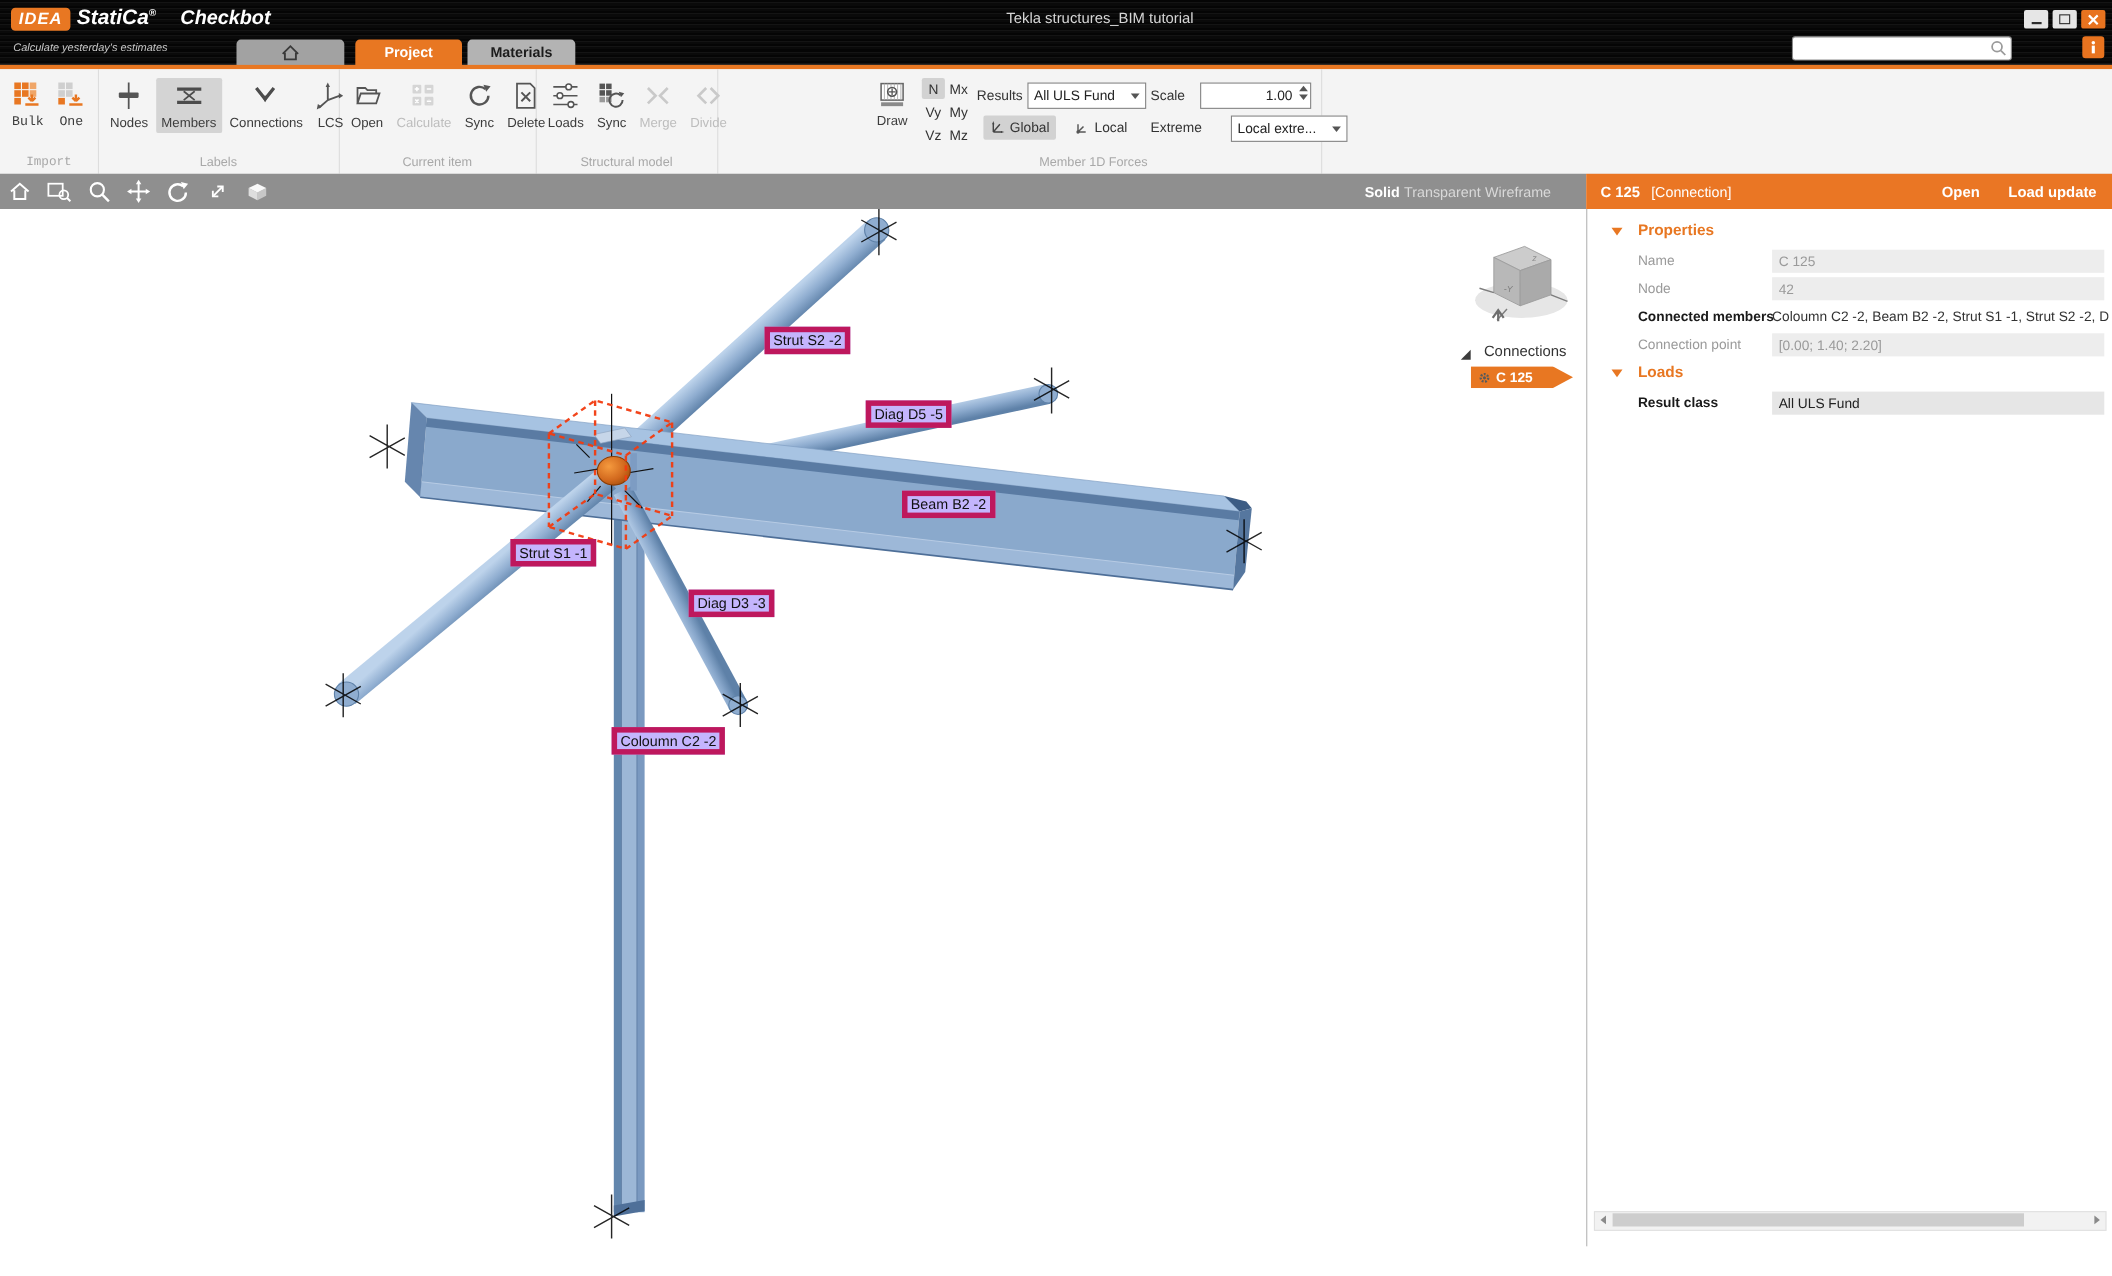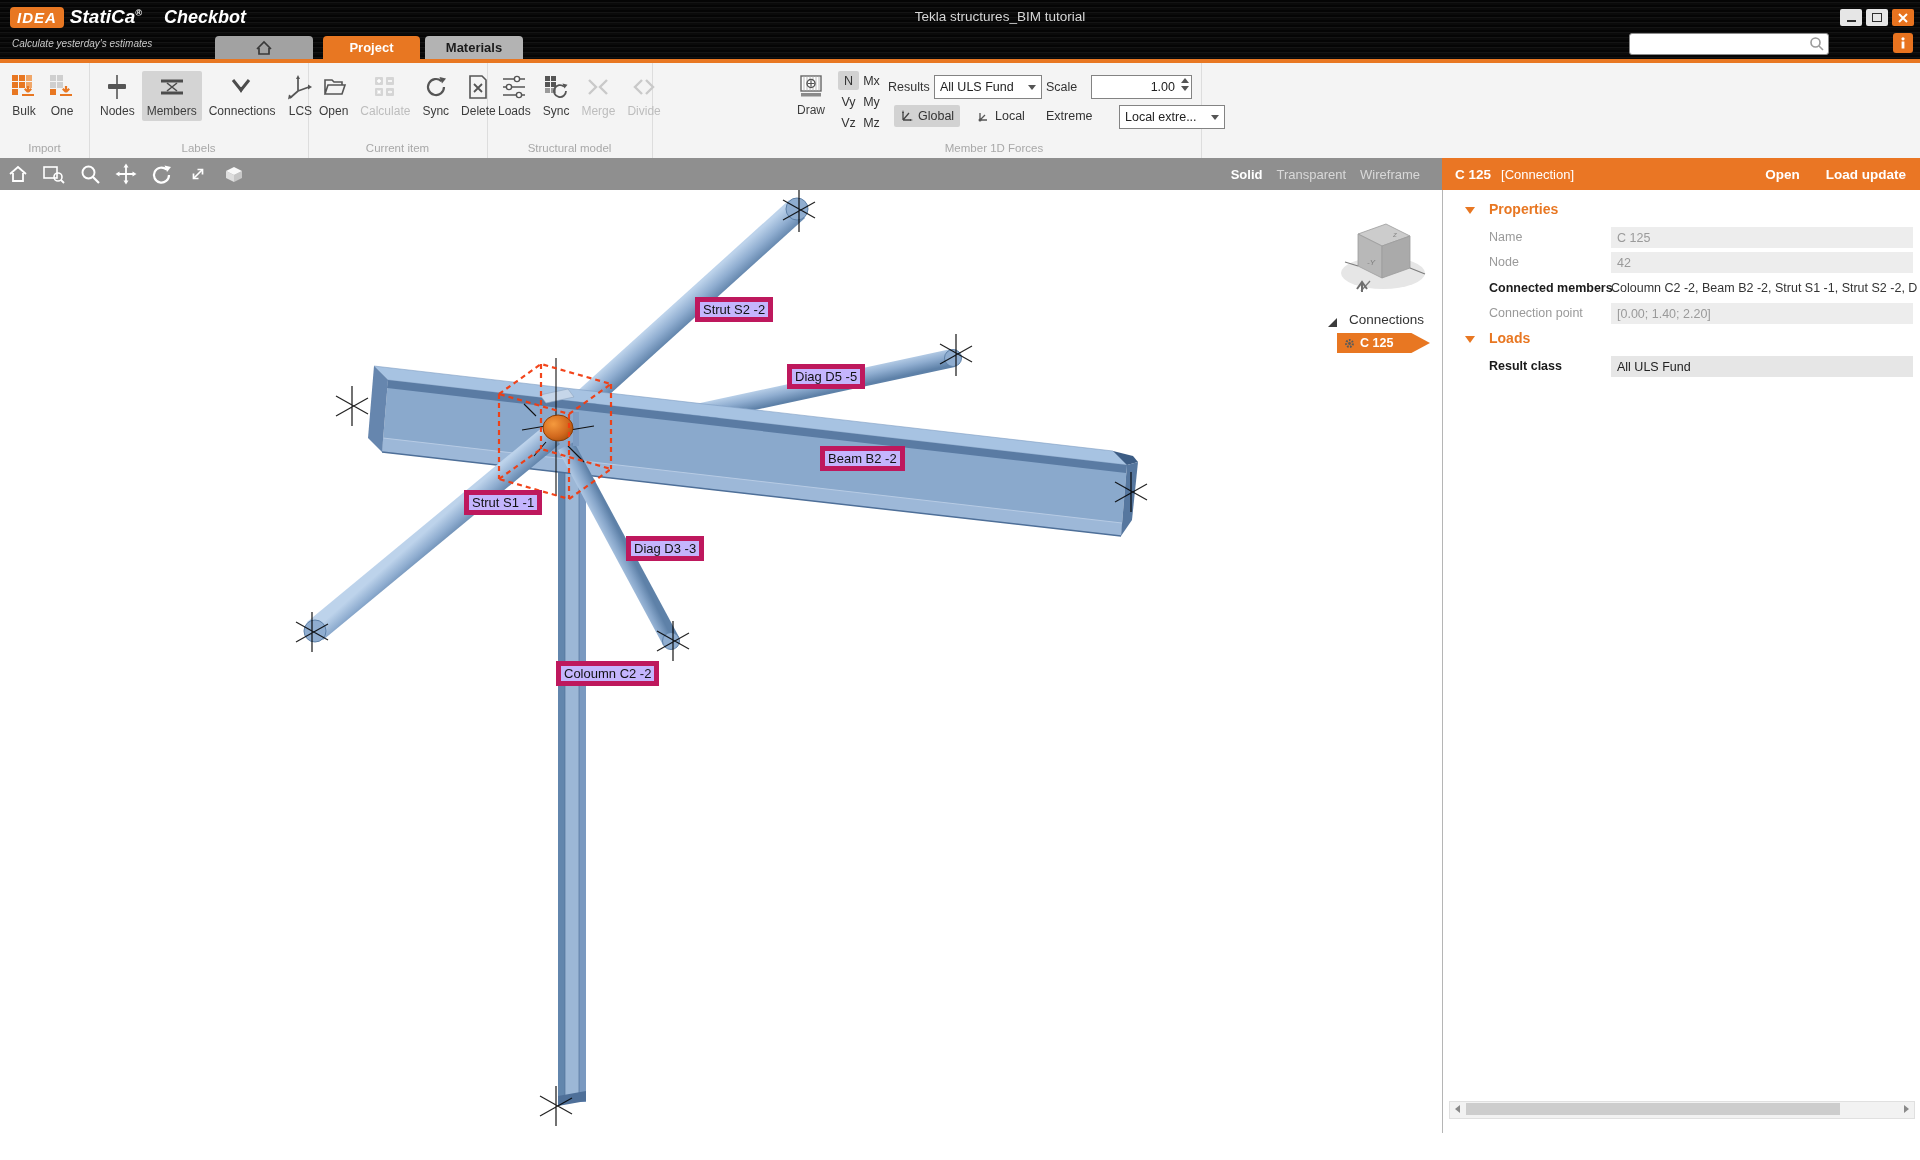--- a/index.html
+++ b/index.html
@@ -59,21 +59,21 @@
   .spin{position:absolute;right:2px;top:2px;display:flex;flex-direction:column;gap:3px;}
   .spin .up{width:0;height:0;border-left:4px solid transparent;border-right:4px solid transparent;border-bottom:5px solid #555;}
   .spin .dn{width:0;height:0;border-left:4px solid transparent;border-right:4px solid transparent;border-top:5px solid #555;}
   .gtoggle{position:absolute;height:22px;display:flex;align-items:center;gap:4px;font-size:12.5px;color:#333;
     padding:0 6px;border-radius:2px;}
   .gtoggle.sel{background:#d2d2d2;}
   
   .vtoolbar{position:absolute;left:0;top:158px;width:1442px;height:32px;background:#8f8f8f;
     display:flex;align-items:center;}
   .vticon{width:36px;height:32px;display:flex;align-items:center;justify-content:center;}
-  .vmodes{position:absolute;right:22px;top:0;height:32px;display:flex;align-items:center;gap:14px;}
+  .vmodes{position:absolute;right:32px;top:0;height:32px;display:flex;align-items:center;gap:4px;}
   .vmode{font-size:13px;color:#d9d9d9;}
   .vmode.active{color:#fff;font-weight:bold;}
   
   .panel-header{position:absolute;left:1442px;top:158px;width:478px;height:32px;background:#ea7624;
     display:flex;align-items:center;color:#fff;}
   .ph-name{font-weight:bold;font-size:13.5px;margin-left:13px;}
   .ph-type{font-size:13px;margin-left:10px;}
   .ph-actions{position:absolute;right:14px;display:flex;gap:26px;font-weight:bold;font-size:13.5px;}
   
   .scene{position:absolute;left:0;top:190px;width:1442px;height:943px;background:#fff;overflow:hidden;}
@@ -157,21 +157,21 @@
     <svg width="20" height="18">
       <path d="M3,10 L10,3 L17,10 M5,9 V15 H15 V9" fill="none" stroke="#3a3a3a" stroke-width="1.7"></path>
     </svg>
   </div>
   <div class="tab project">Project</div>
   <div class="tab materials">Materials</div>
   <div class="orange-line"></div>
 
   <div class="ribbon">
 
-    <div class="rgroup" style="left:0;width:89px;">
+    <div class="rgroup" style="left:0;width:89px;font-family:Liberation Mono, monospace;">
       <div class="ritems">
         <div class="rbtn">
           <svg class="icon26" viewBox="0 0 26 26">
             <rect x="1" y="1" width="6" height="6" fill="#e87722"></rect>
               <rect x="8" y="1" width="6" height="6" fill="#e87722"></rect>
               <rect x="15" y="1" width="6" height="6" fill="#f0a668"></rect>
             <rect x="1" y="8" width="6" height="6" fill="#e87722"></rect>
               <rect x="8" y="8" width="6" height="6" fill="#e87722"></rect>
               <rect x="15" y="8" width="6" height="6" fill="#f0a668"></rect>
             <rect x="1" y="15" width="6" height="6" fill="#e87722"></rect>

